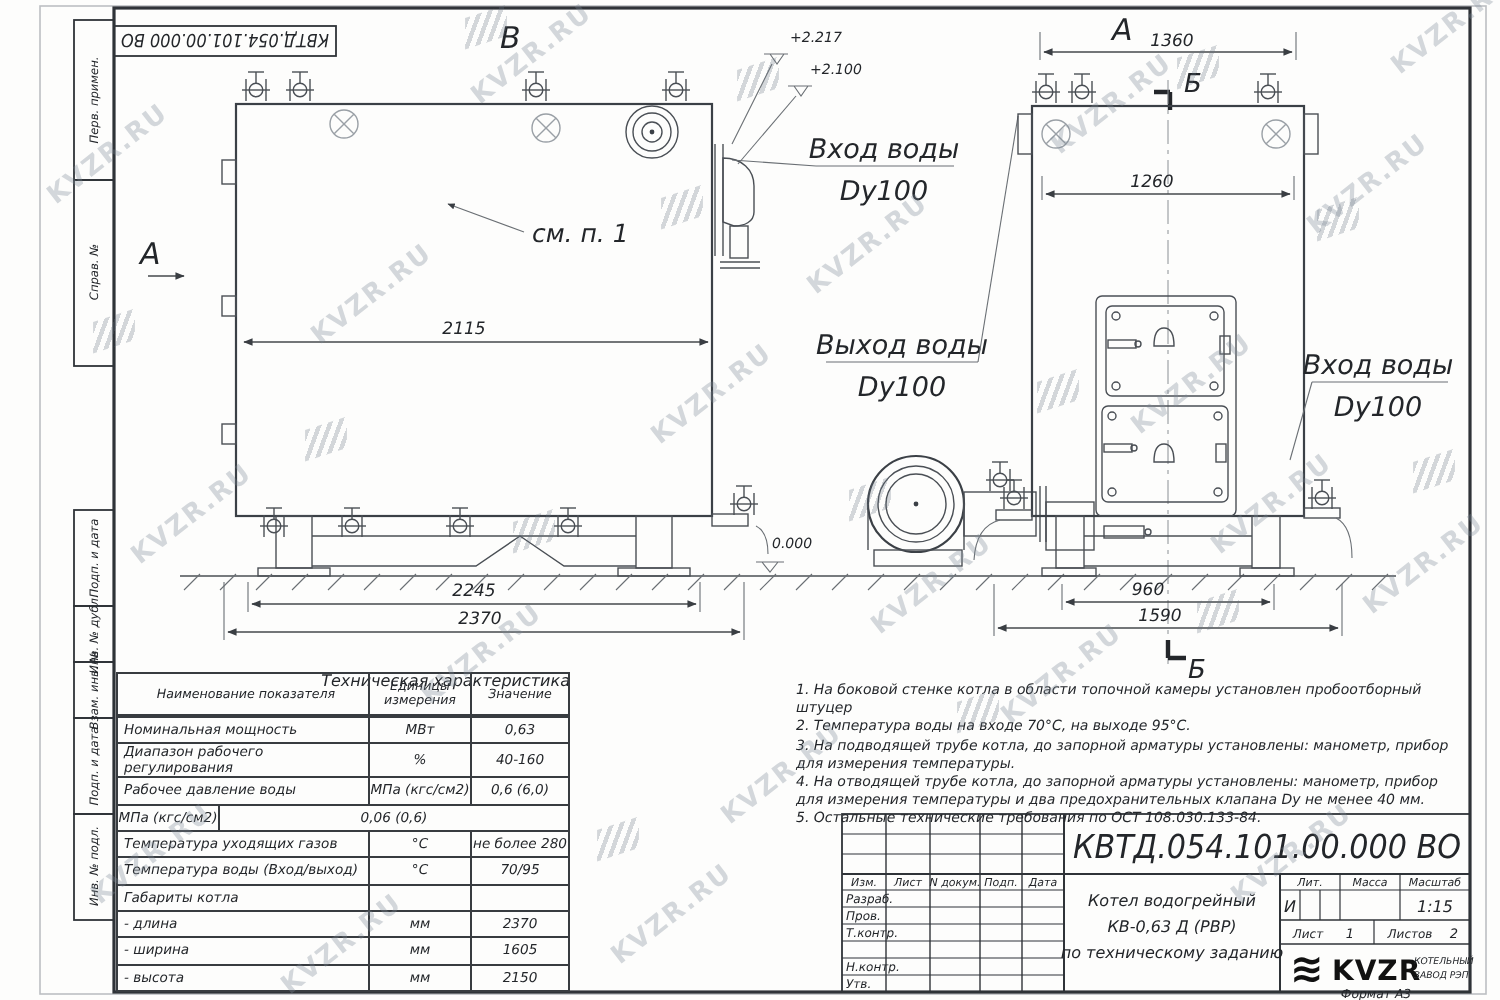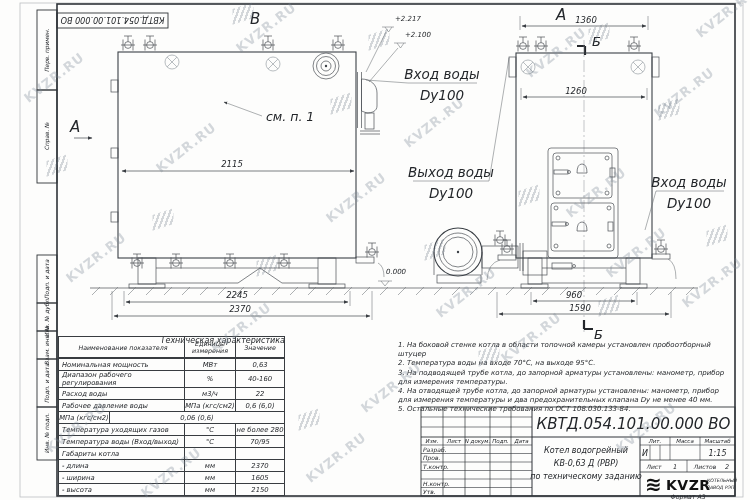--- a/index.html
+++ b/index.html
@@ -361,25 +361,20 @@
         <div class="c1">Номинальная мощность</div>
         <div class="c2">МВт</div>
         <div class="c3">0,63</div>
       </div>
   <div class="trow">
         <div class="c1">Диапазон рабочего регулирования</div>
         <div class="c2">%</div>
         <div class="c3">40-160</div>
       </div>
   <div class="trow">
-        <div class="c1">Расход воды</div>
-        <div class="c2">м3/ч</div>
-        <div class="c3">22</div>
-      </div>
-  <div class="trow">
         <div class="c1">Рабочее давление воды</div>
         <div class="c2">МПа (кгс/см2)</div>
         <div class="c3">0,6 (6,0)</div>
       </div>
   <div class="trow">
         <div class="c2">МПа (кгс/см2)</div>
         <div class="c3">0,06 (0,6)</div>
       </div>
   <div class="trow">
         <div class="c1">Температура уходящих газов</div>

